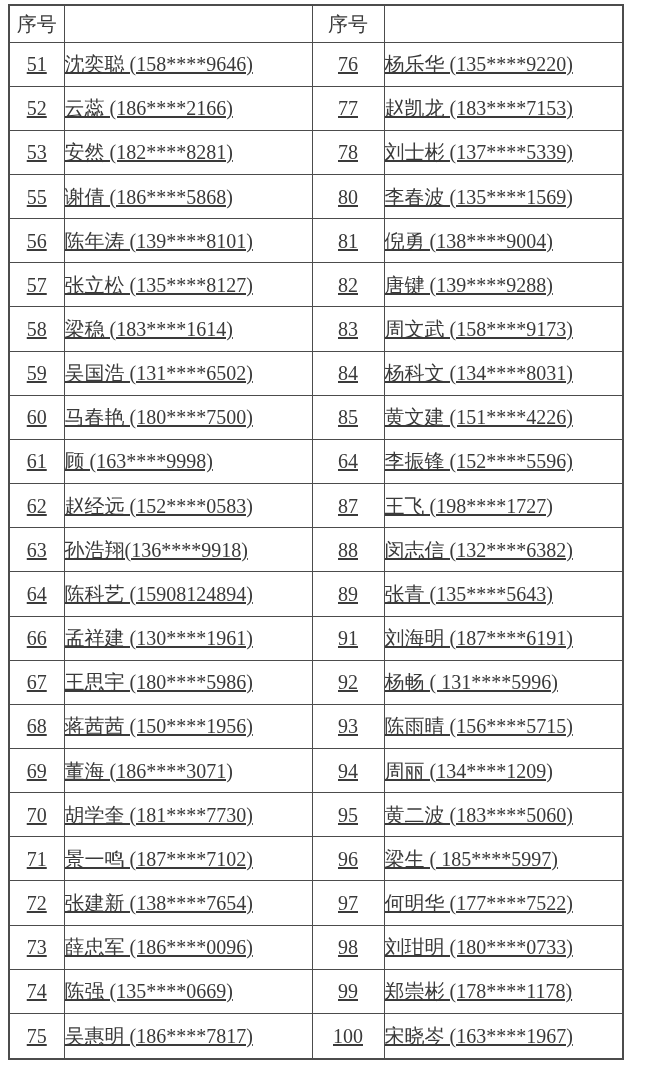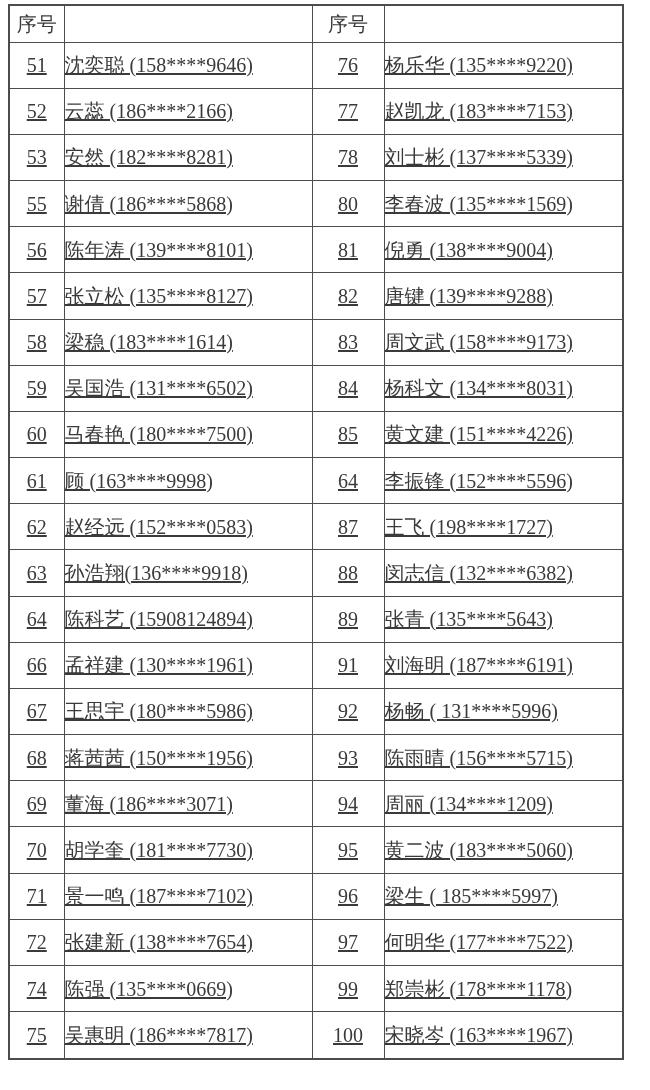--- a/index.html
+++ b/index.html
@@ -196,20 +196,26 @@
           <td class="num">96</td>
           <td class="name name-r">梁生 ( 185****5997)</td>
         </tr>
         <tr>
           <td class="num">72</td>
           <td class="name name-l">张建新 (138****7654)</td>
           <td class="num">97</td>
           <td class="name name-r">何明华 (177****7522)</td>
         </tr>
         <tr>
+          <td class="num">73</td>
+          <td class="name name-l">薛忠军 (186****0096)</td>
+          <td class="num">98</td>
+          <td class="name name-r">刘玵明 (180****0733)</td>
+        </tr>
+        <tr>
           <td class="num">74</td>
           <td class="name name-l">陈强 (135****0669)</td>
           <td class="num">99</td>
           <td class="name name-r">郑崇彬 (178****1178)</td>
         </tr>
         <tr>
           <td class="num">75</td>
           <td class="name name-l">吴惠明 (186****7817)</td>
           <td class="num">100</td>
           <td class="name name-r">宋晓岑 (163****1967)</td>

